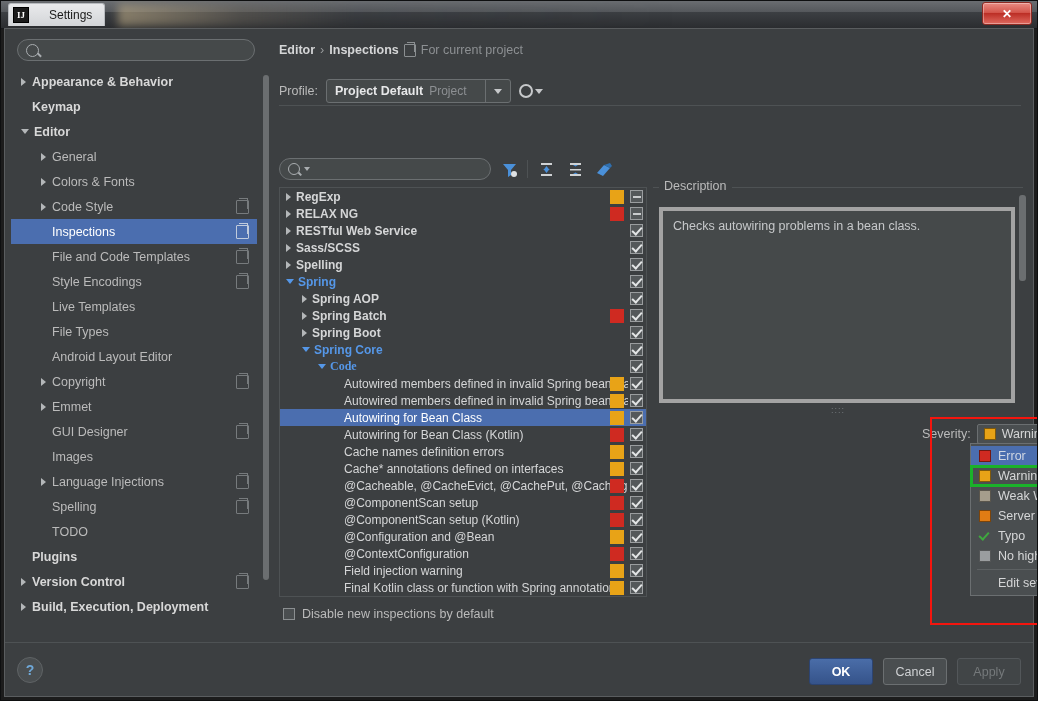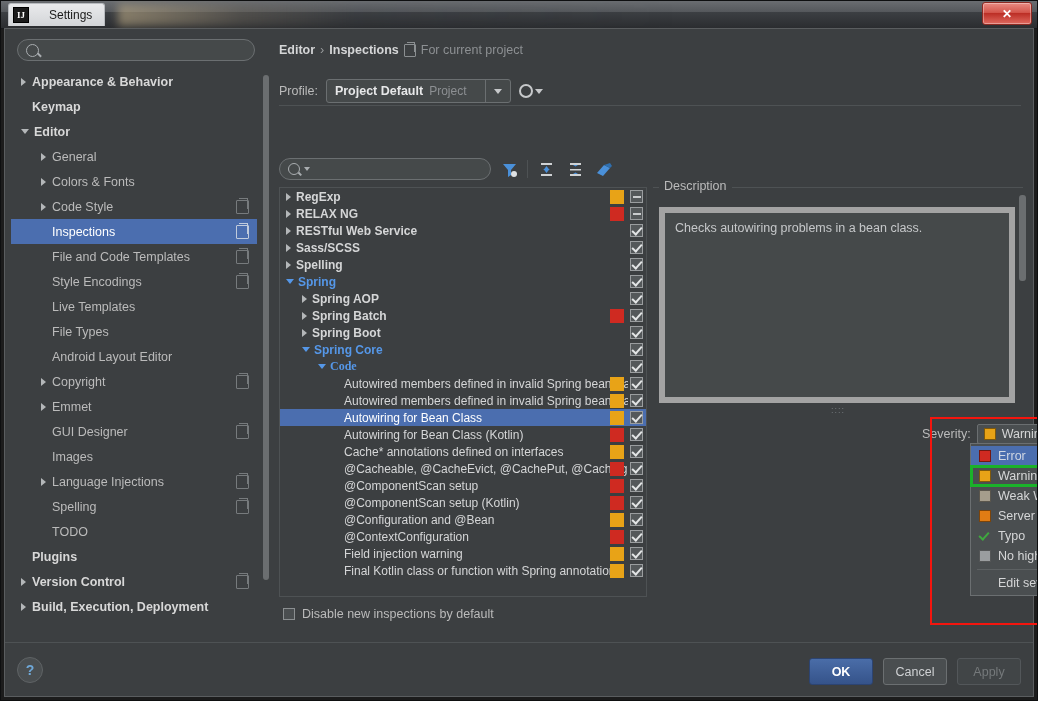--- a/index.html
+++ b/index.html
@@ -117,21 +117,21 @@
 
   .disablerow{position:absolute;left:10px;bottom:16px;display:flex;align-items:center;gap:7px;}
   .boxchk{width:12px;height:12px;border:1px solid #8b8f91;background:#4a4e50;box-sizing:border-box;}
   .disablerow span{color:#bbbbbb;font-size:12.5px;}
 
   
   .descpanel{position:absolute;left:380px;top:152px;right:4px;height:224px;}
   .desclabel{position:absolute;left:6px;top:-8px;background:#3c3f41;padding:0 5px;color:#bbbbbb;font-size:12.5px;}
   .descborder{position:absolute;left:0;top:0;right:0;bottom:0;border-top:1px solid #4e5254;}
   .descbox{position:absolute;left:6px;top:20px;right:8px;bottom:8px;background:#45494a;
-    border:6px solid #a3a3a3;box-sizing:border-box;padding:8px 10px;color:#c6c8ca;font-size:12.5px;}
+    border:4px solid #a3a3a3;box-sizing:border-box;padding:8px 10px;color:#c6c8ca;font-size:12.5px;}
   .descdots{position:absolute;left:50%;top:-7px;transform:translateX(-50%);color:#75797b;
     font-size:9px;letter-spacing:1px;}
   .pane-sbar{position:absolute;right:1px;top:160px;width:7px;height:86px;background:#6b6e70;border-radius:3px;}
 
   
   .redbox{position:absolute;left:657px;top:382px;width:236px;height:208px;border:2px solid #f4150e;
     box-sizing:border-box;}
   .sevrow{position:absolute;left:649px;top:389px;display:flex;align-items:center;gap:6px;}
   .sevlabel{color:#bbbbbb;font-size:12.5px;}
   .sevcombo{height:20px;background:#4a4e50;border:1px solid #6b6f71;border-radius:2px;
@@ -430,20 +430,26 @@
               <span class="chk on"></span>
             </div>
             <div class="irow" style="padding-left: 54px;">
               <span class="iarrow none"></span>
               <span class="ilabel" style="max-width: 282px;">Autowiring for Bean Class (Kotlin)</span>
               <span class="sev" style="background: rgb(207, 42, 33);"></span>
               <span class="chk on"></span>
             </div>
             <div class="irow" style="padding-left: 54px;">
               <span class="iarrow none"></span>
+              <span class="ilabel" style="max-width: 282px;">Cache names definition errors</span>
+              <span class="sev" style="background: rgb(232, 163, 23);"></span>
+              <span class="chk on"></span>
+            </div>
+            <div class="irow" style="padding-left: 54px;">
+              <span class="iarrow none"></span>
               <span class="ilabel" style="max-width: 282px;">Cache* annotations defined on interfaces</span>
               <span class="sev" style="background: rgb(232, 163, 23);"></span>
               <span class="chk on"></span>
             </div>
             <div class="irow" style="padding-left: 54px;">
               <span class="iarrow none"></span>
               <span class="ilabel" style="max-width: 282px;">@Cacheable, @CacheEvict, @CachePut, @Caching</span>
               <span class="sev" style="background: rgb(207, 42, 33);"></span>
               <span class="chk on"></span>
             </div>

